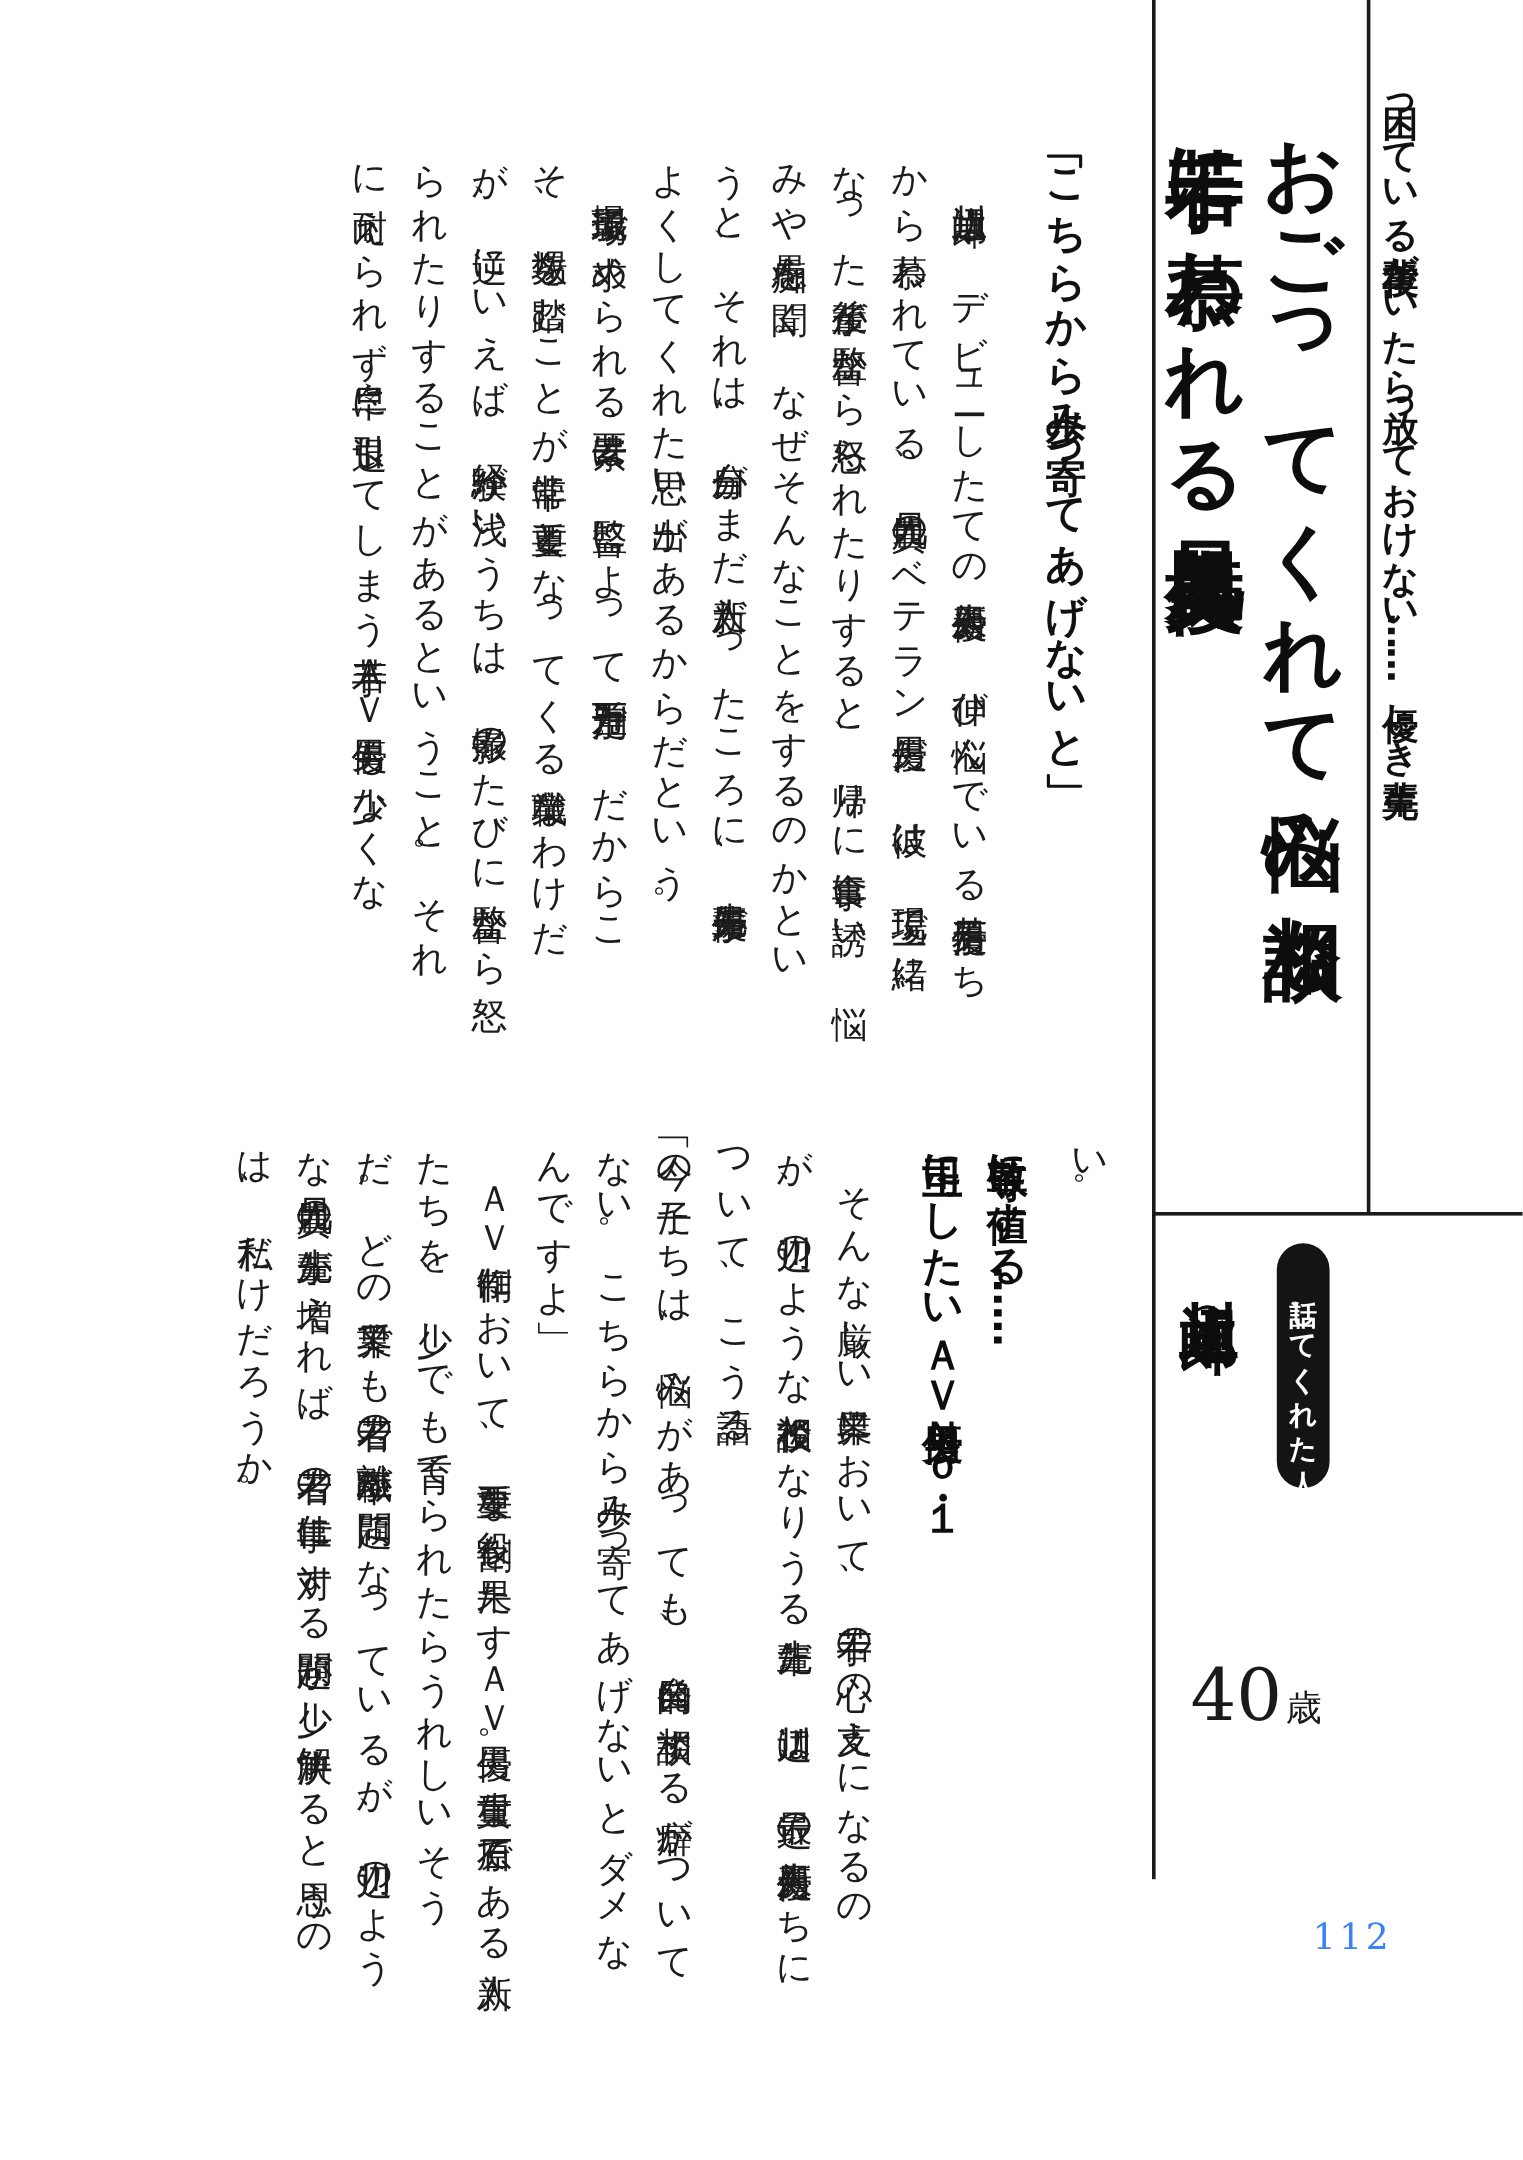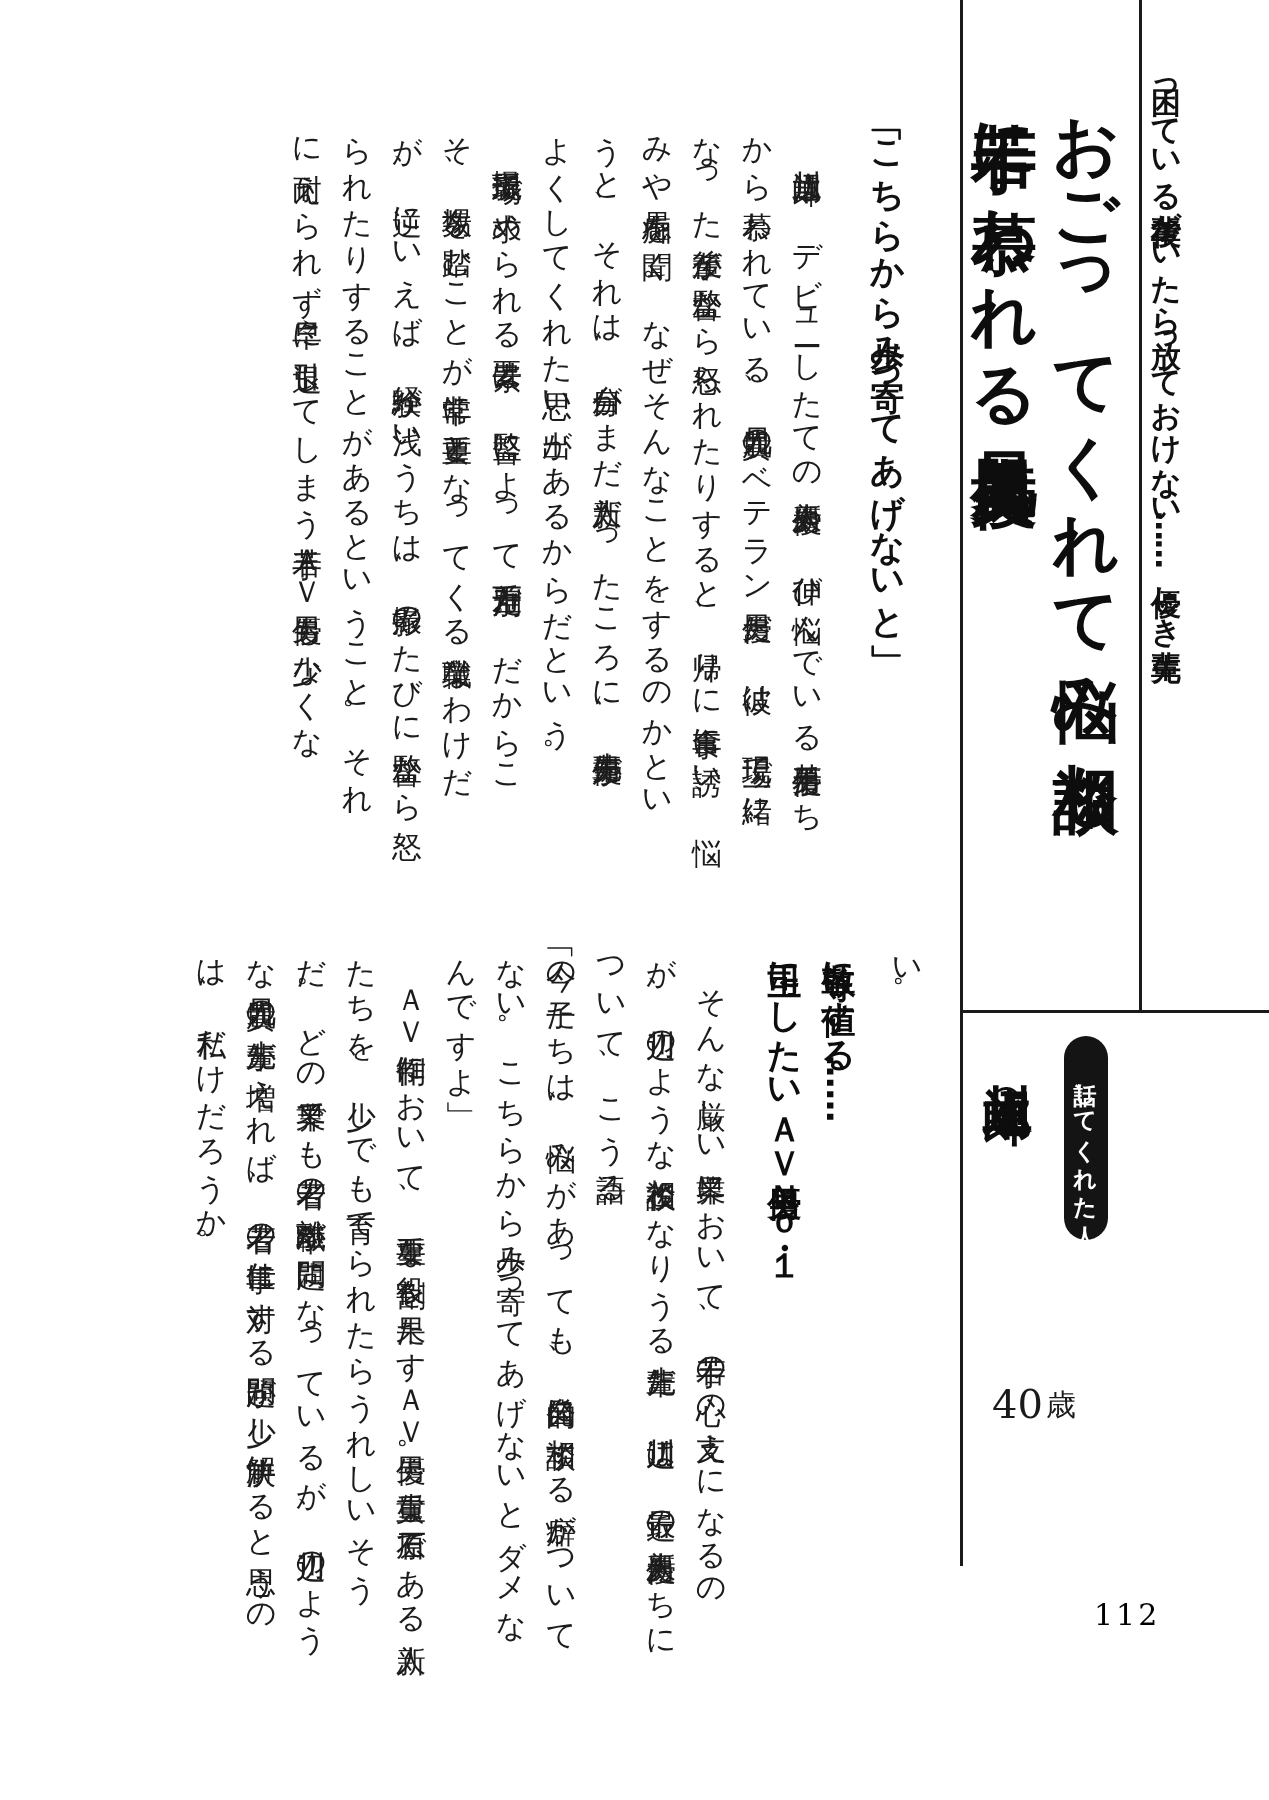--- a/index.html
+++ b/index.html
@@ -71,26 +71,26 @@
   .name-col{
     position:absolute;top:1044px;right:227px;height:560px;
     color:#0d0d0d;
   }
   .name-col .name{font-size:50px;letter-spacing:3px;}
   .name-col .note{font-size:29px;letter-spacing:1px;margin-top:18px;}
   .age{
     position:absolute;left:992px;top:1385px;
     display:flex;align-items:flex-end;color:#1a1a1a;
   }
-  .age .num{font-size:40px;line-height:0.95;}
+  .age .num{font-size:60px;line-height:0.95;}
   .age .unit{font-size:30px;line-height:1;margin-left:3px;margin-bottom:3px;}
 
   .pagenum{
     position:absolute;left:1094px;top:1597px;
-    font-size:30px;letter-spacing:3px;color:#000000;
+    font-size:30px;letter-spacing:3px;color:#3b82f6;
   }
 </style>
 </head>
 <body>
 
 <div class="page">
 
   <div class="rule rule-v-left"></div>
   <div class="rule rule-v-right"></div>
   <div class="rule rule-h"></div>

